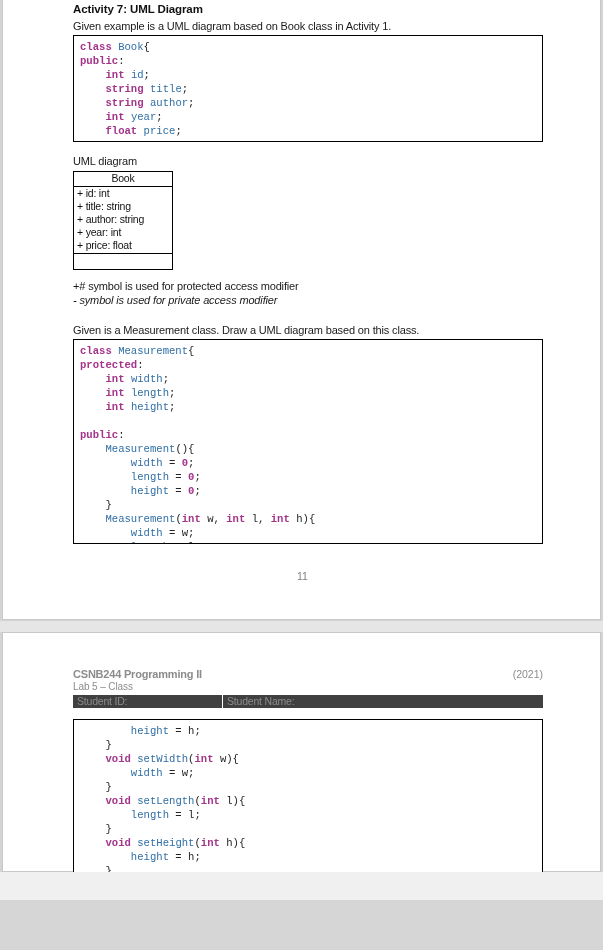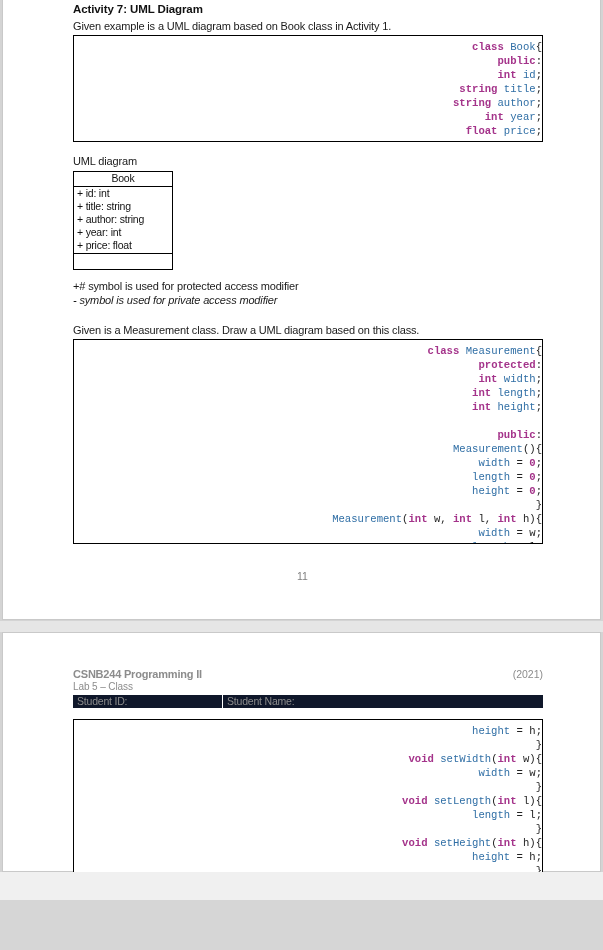--- a/index.html
+++ b/index.html
@@ -85,21 +85,20 @@
     letter-spacing: -0.15px;
   }
 
   
   .codebox {
     border: 1.3px solid #000;
     background: #fff;
     box-sizing: border-box;
     overflow: hidden;
     padding: 4px 0 3px 6px;
-    text-align: right;
   }
   pre.code {
     margin: 0;
     font-family: "Liberation Mono", "DejaVu Sans Mono", monospace;
     font-size: 10.6px;
     line-height: 14px;
     color: #222222;
     white-space: pre;
     letter-spacing: 0px;
   }
@@ -165,21 +164,21 @@
   }
   .lab-title {
     font-size: 10px;
     color: #8c8c8c;
     letter-spacing: -0.1px;
     margin-top: 1px;
   }
   .student-bar {
     display: flex;
     margin-top: 3px;
-    background: #0f172a;
+    background: #404040;
     height: 13px;
     align-items: center;
   }
   .student-cell {
     font-size: 10.5px;
     color: #8c8c8c;
     letter-spacing: -0.2px;
     padding-left: 4px;
     box-sizing: border-box;
     line-height: 13px;

